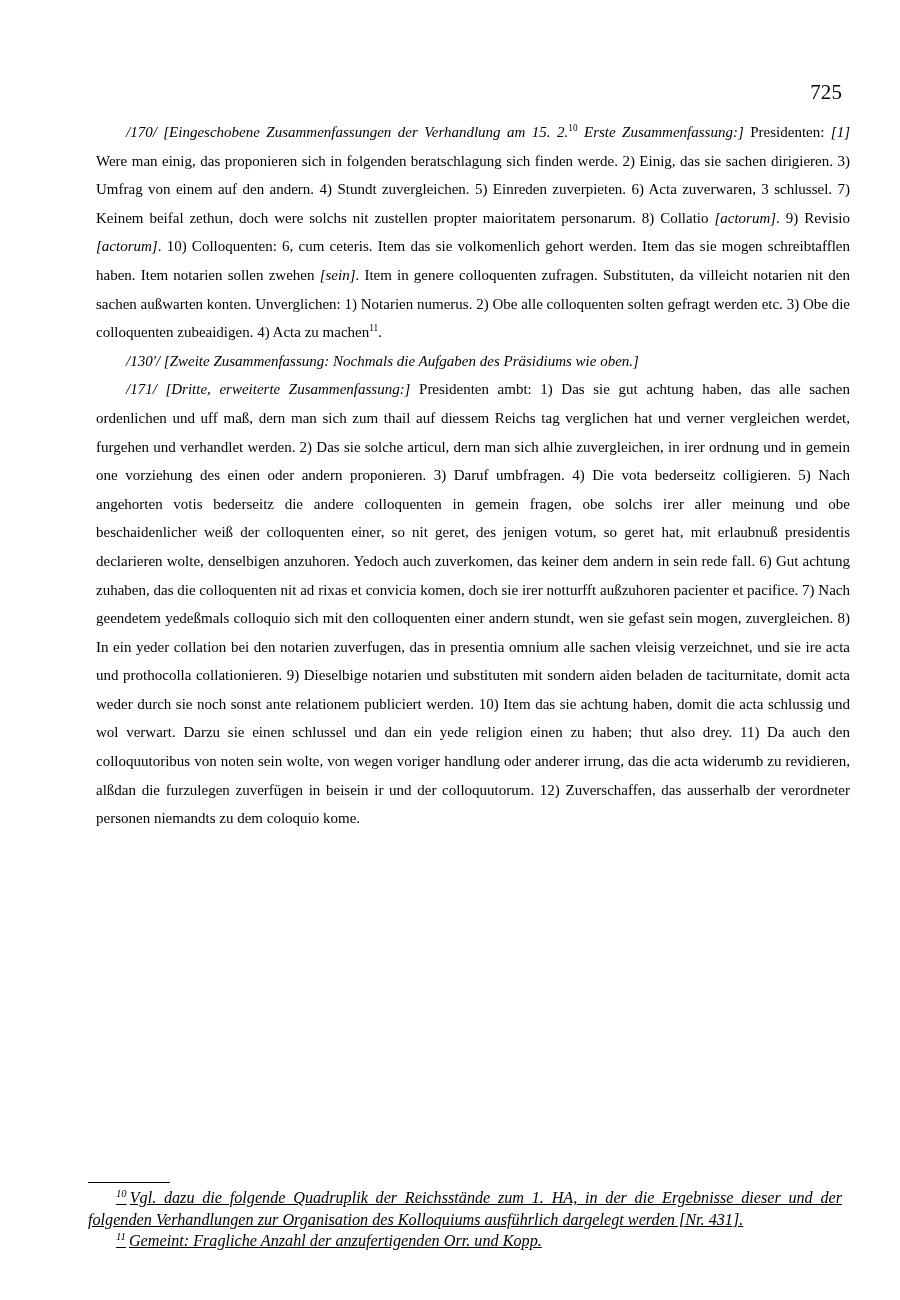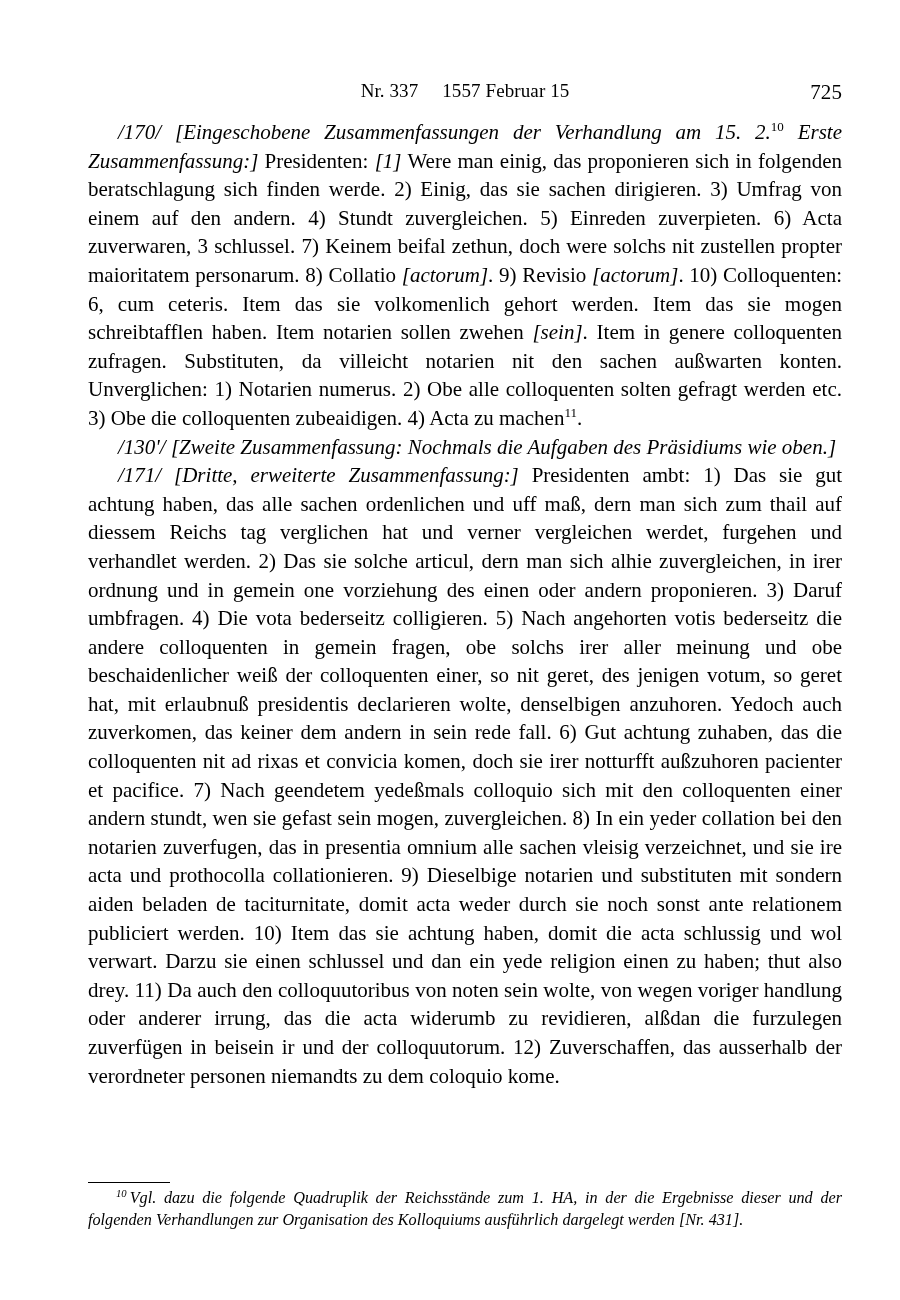--- a/index.html
+++ b/index.html
@@ -44,24 +44,24 @@
   .header-folio {
     margin-left: auto;
     font-size: 21px;
     position: relative;
     z-index: 2;
   }
 
   
   .body-text {
     position: absolute;
-    left: 88px;
+    left: 96px;
     top: 118px;
     width: 754px;
-    font-size: 21px;
+    font-size: 15px;
     line-height: 28.6px;
     text-align: justify;
     text-justify: inter-word;
     hyphens: manual;
   }
   .body-text p {
     margin: 0;
   }
   .indent {
     text-indent: 30px;
@@ -78,20 +78,21 @@
   
   .footnotes {
     position: absolute;
     left: 88px;
     top: 1182px;
     width: 754px;
     font-style: italic;
     font-size: 16.2px;
     line-height: 21.5px;
     text-align: justify;
+    text-decoration: underline;
   }
   .fn-rule {
     width: 82px;
     height: 0;
     border-top: 1.3px solid #000;
     margin: 0 0 5px 0;
   }
   .footnotes p {
     margin: 0;
     text-indent: 28px;
@@ -103,32 +104,32 @@
     vertical-align: super;
     padding-right: 3px;
   }
 </style>
 </head>
 <body>
 
 <div class="page">
 
   <div class="header">
-    <span class="header-center">Nr. 337  1557 Februar 15</span>
     <span class="header-folio">725</span>
   </div>
 
   <div class="body-text">
 
     <p class="indent"><i>/170/</i> <i>[Eingeschobene Zusammenfassungen der Verhandlung am 15. 2.</i><sup>10</sup><i> Erste Zusammenfassung:]</i><span> Presidenten: </span><i>[1]</i><span> Were man einig, das proponieren sich in folgenden beratschlagung sich finden werde. 2) Einig, das sie sachen dirigieren. 3) Umfrag von einem auf den andern. 4) Stundt zuvergleichen. 5) Einreden zuverpieten. 6) Acta zuverwaren, 3 schlussel. 7) Keinem beifal zethun, doch were solchs nit zustellen propter maioritatem personarum. 8) Collatio </span><i>[actorum]</i><span>. 9) Revisio </span><i>[actorum]</i><span>. 10) Colloquenten: 6, cum ceteris. Item das sie volkomenlich gehort werden. Item das sie mogen schreibtafflen haben. Item notarien sollen zwehen </span><i>[sein]</i><span>. Item in genere colloquenten zufragen. Substituten, da villeicht notarien nit den sachen außwarten konten. Unverglichen: 1) Notarien numerus. 2) Obe alle colloquenten solten gefragt werden etc. 3) Obe die colloquenten zubeaidigen. 4) Acta zu machen</span><sup>11</sup><span>.</span></p>
 
     <p class="indent"><i>/130'/</i> <i>[Zweite Zusammenfassung: Nochmals die Aufgaben des Präsidiums wie oben.]</i></p>
 
     <p class="indent"><i>/171/</i> <i>[Dritte, erweiterte Zusammenfassung:]</i><span> Presidenten ambt: 1) Das sie gut achtung haben, das alle sachen ordenlichen und uff maß, dern man sich zum thail auf diessem Reichs tag verglichen hat und verner vergleichen werdet, furgehen und verhandlet werden. 2) Das sie solche articul, dern man sich alhie zuvergleichen, in irer ordnung und in gemein one vorziehung des einen oder andern proponieren. 3) Daruf umbfragen. 4) Die vota bederseitz colligieren. 5) Nach angehorten votis bederseitz die andere colloquenten in gemein fragen, obe solchs irer aller meinung und obe beschaidenlicher weiß der colloquenten einer, so nit geret, des jenigen votum, so geret hat, mit erlaubnuß presidentis declarieren wolte, denselbigen anzuhoren. Yedoch auch zuverkomen, das keiner dem andern in sein rede fall. 6) Gut achtung zuhaben, das die colloquenten nit ad rixas et convicia komen, doch sie irer notturfft außzuhoren pacienter et pacifice. 7) Nach geendetem yedeßmals colloquio sich mit den colloquenten einer andern stundt, wen sie gefast sein mogen, zuvergleichen. 8) In ein yeder collation bei den notarien zuverfugen, das in presentia omnium alle sachen vleisig verzeichnet, und sie ire acta und prothocolla collationieren. 9) Dieselbige notarien und substituten mit sondern aiden beladen de taciturnitate, domit acta weder durch sie noch sonst ante relationem publiciert werden. 10) Item das sie achtung haben, domit die acta schlussig und wol verwart. Darzu sie einen schlussel und dan ein yede religion einen zu haben; thut also drey. 11) Da auch den colloquutoribus von noten sein wolte, von wegen voriger handlung oder anderer irrung, das die acta widerumb zu revidieren, alßdan die furzulegen zuverfügen in beisein ir und der colloquutorum. 12) Zuverschaffen, das ausserhalb der verordneter personen niemandts zu dem coloquio kome.</span></p>
 
   </div>
 
   <div class="footnotes">
     <div class="fn-rule"></div>
     <p><span class="fn-num">10</span><span>Vgl. dazu die folgende Quadruplik der Reichsstände zum 1. HA, in der die Ergebnisse dieser und der folgenden Verhandlungen zur Organisation des Kolloquiums ausführlich dargelegt werden [Nr. 431].</span></p>
+    <p><span class="fn-num">11</span><span>Gemeint: Fragliche Anzahl der anzufertigenden Orr. und Kopp.</span></p>
   </div>
 
 </div>
 
 </body></html>

